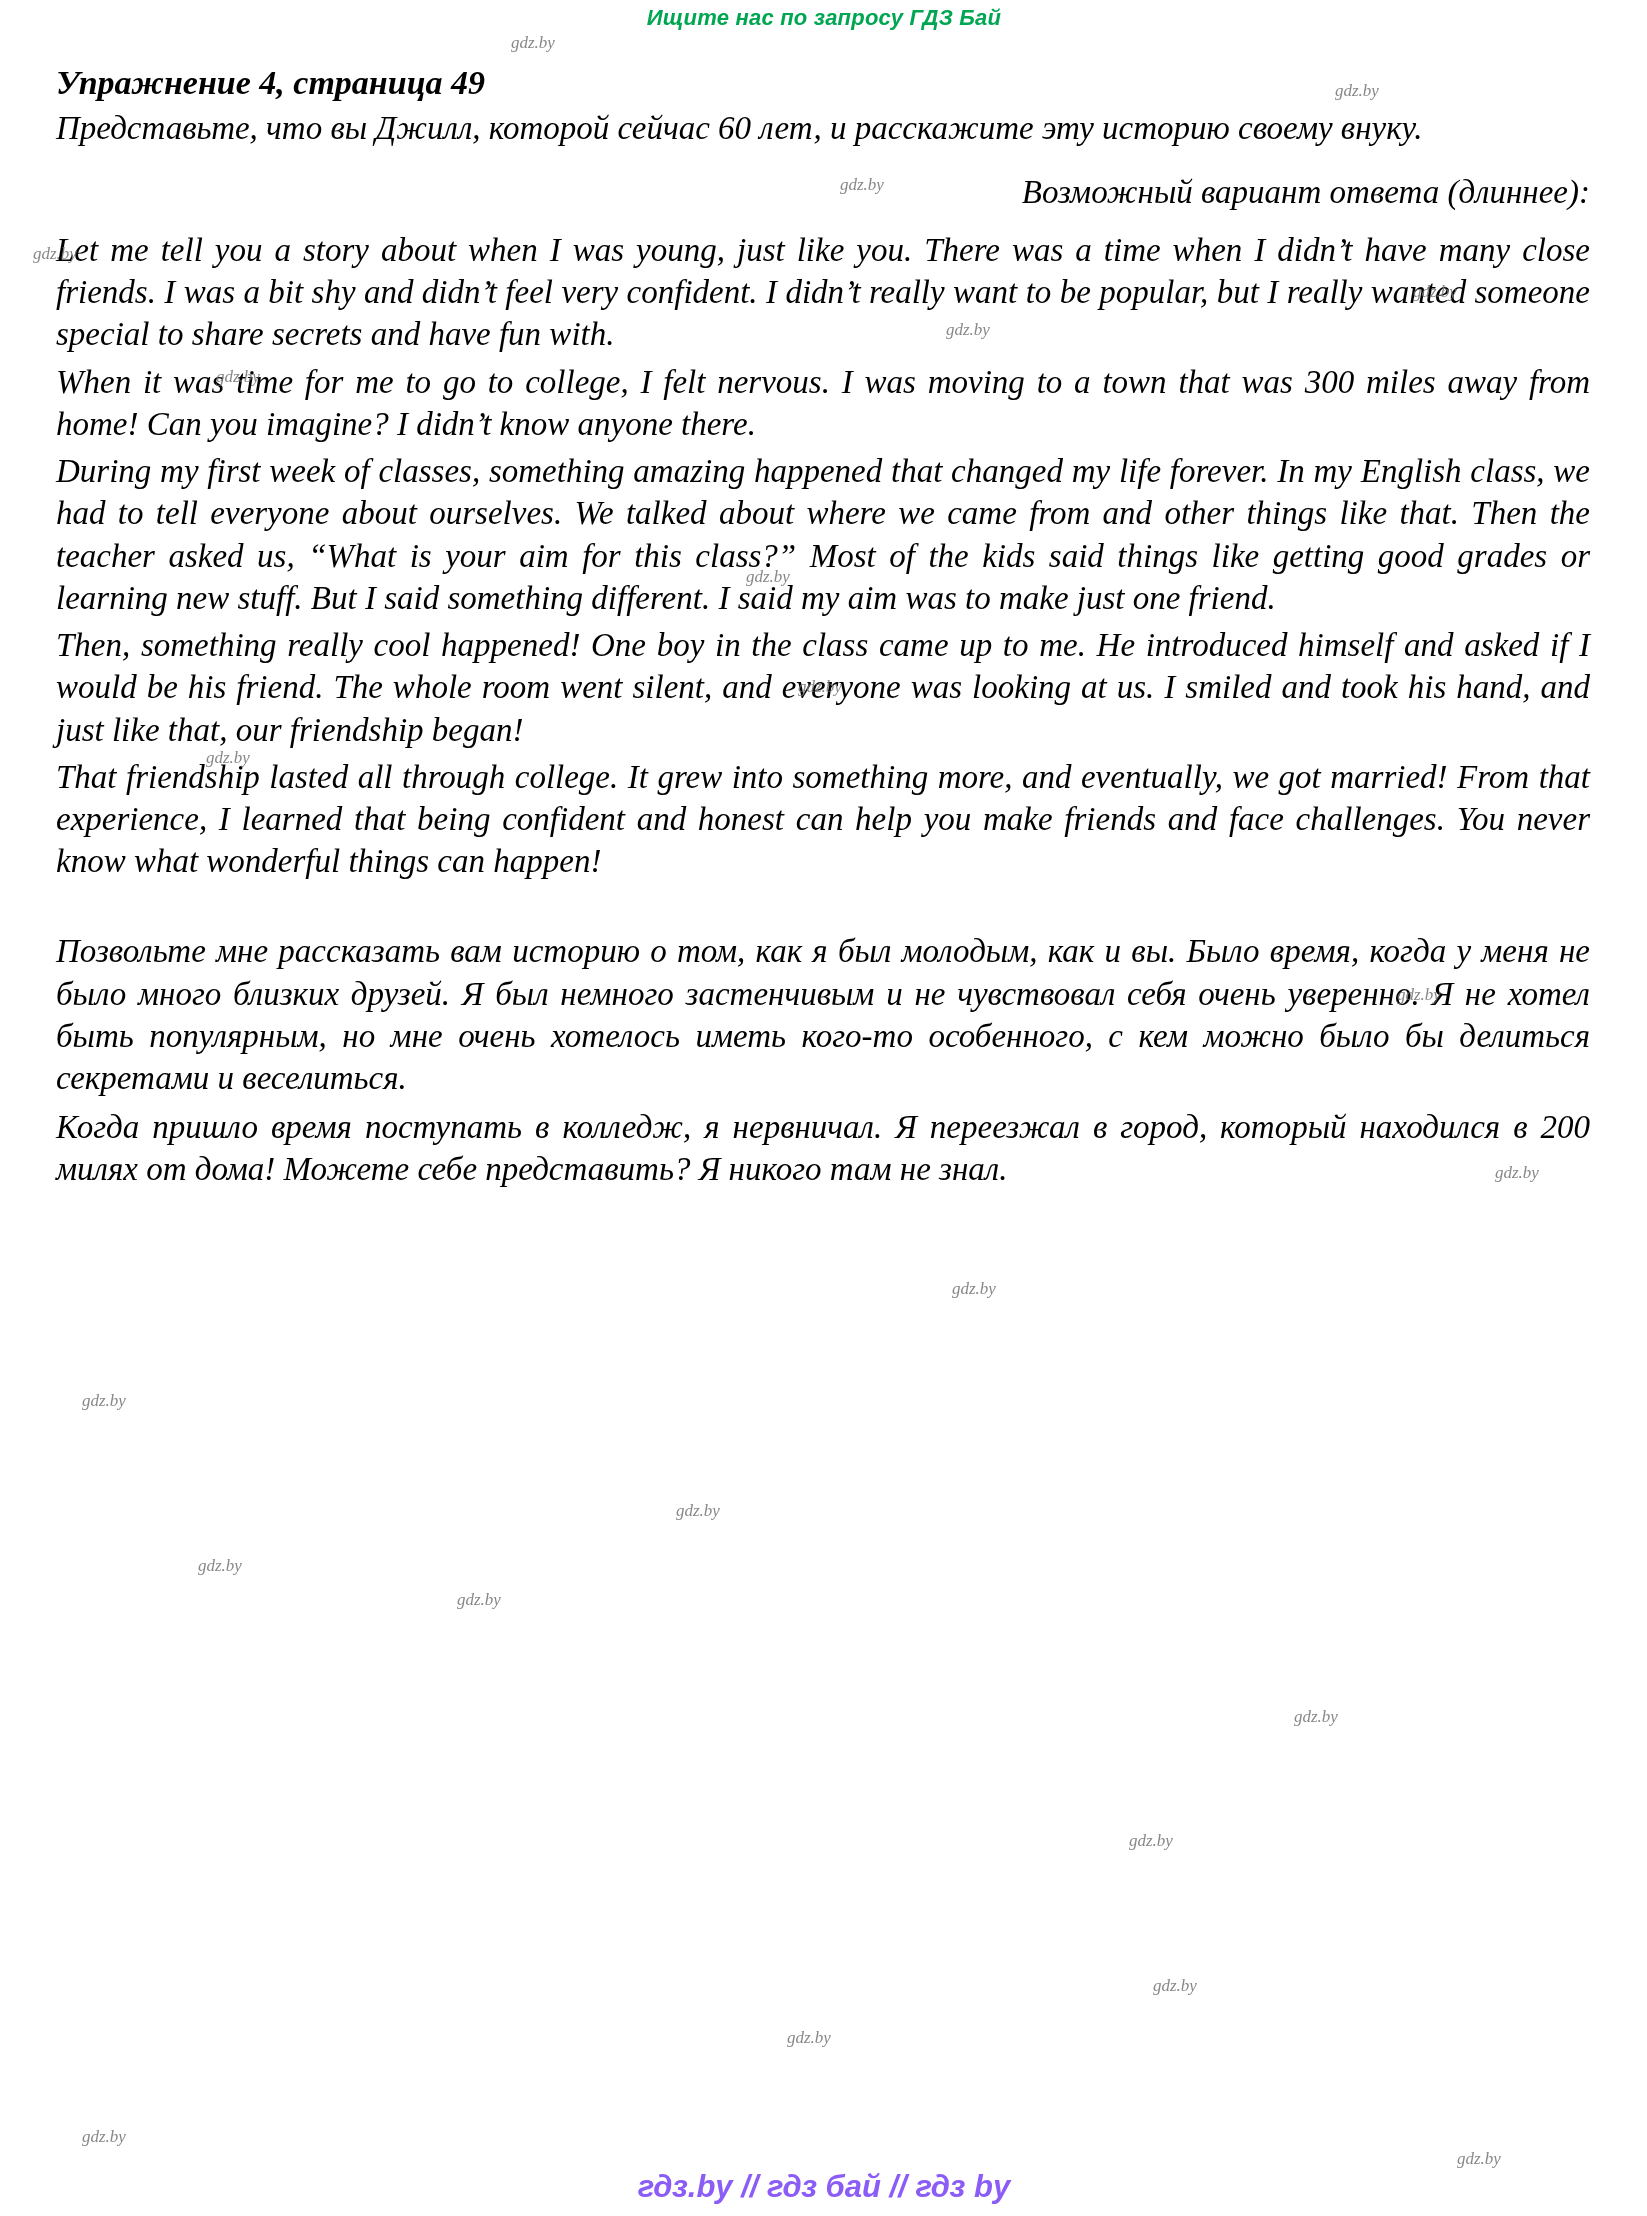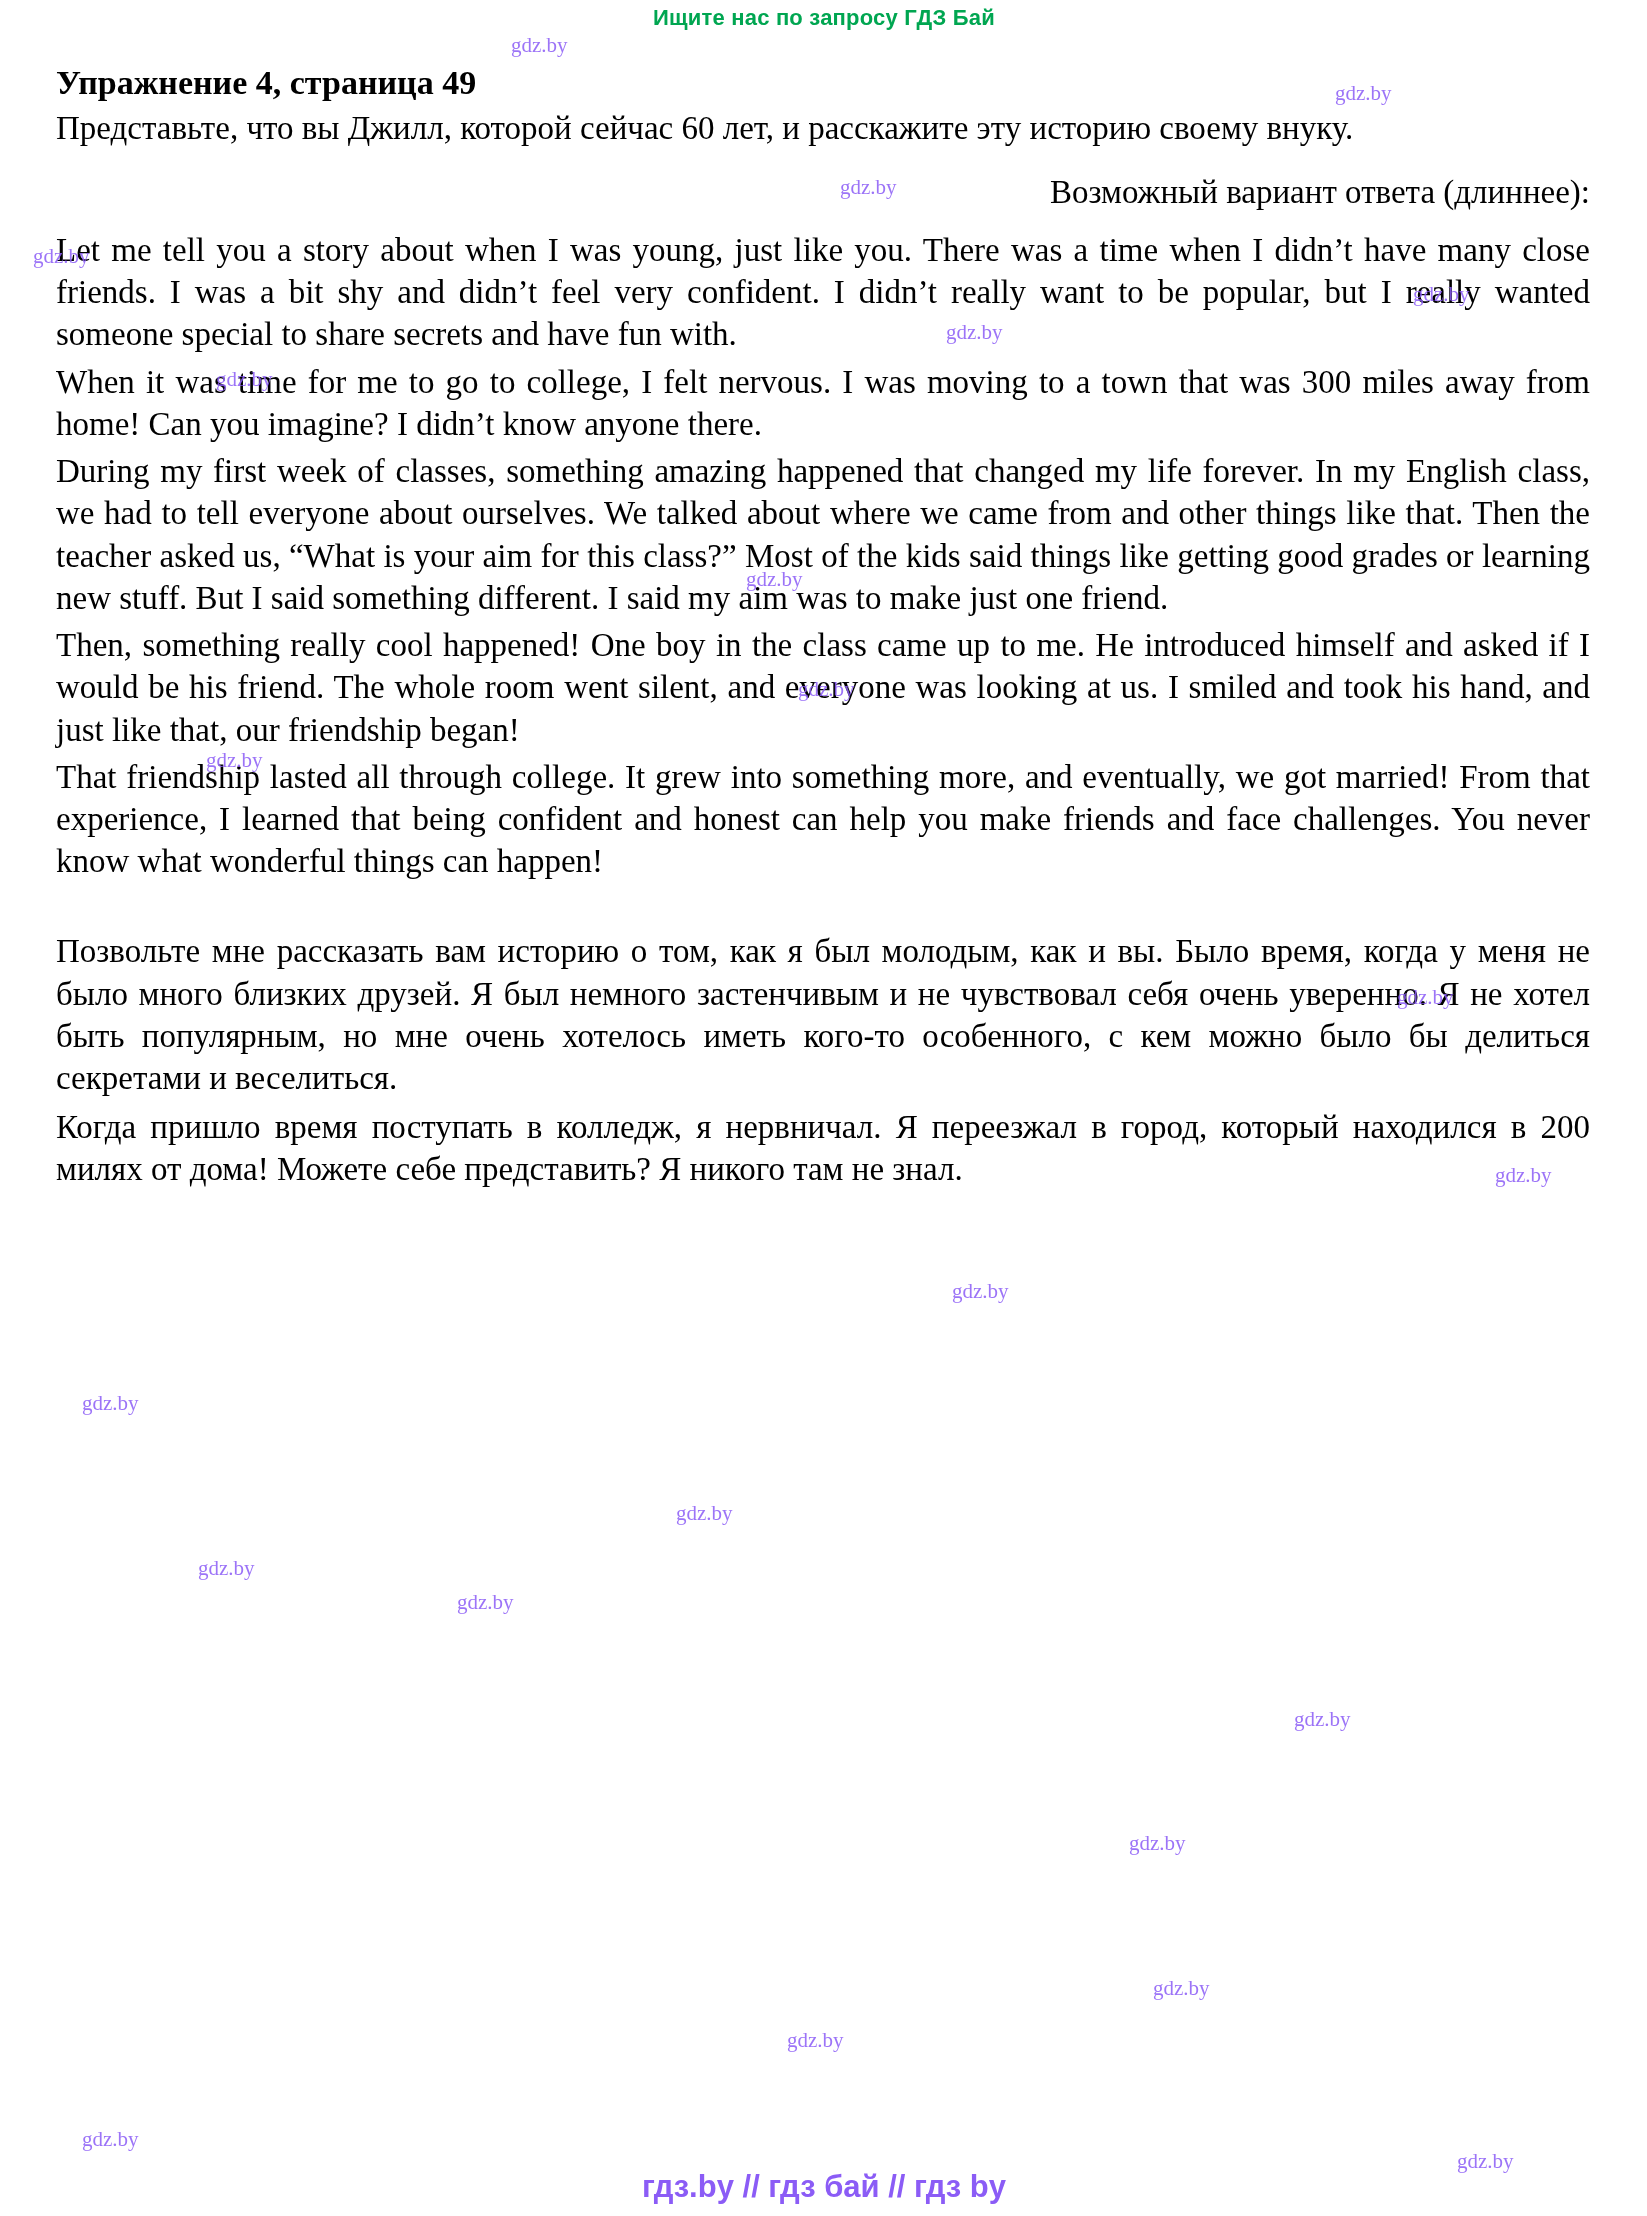--- a/index.html
+++ b/index.html
@@ -14,20 +14,21 @@
     font-family: "Liberation Serif", serif;
     color: #000000;
     overflow: hidden;
   }
   .page {
     position: relative;
     width: 1648px;
     height: 2216px;
     box-sizing: border-box;
     padding: 0 59px;
+    font-style: italic;
   }
   .top-banner {
     position: absolute;
     top: 5px;
     left: 0;
     width: 1648px;
     text-align: center;
     font-family: "Liberation Sans", sans-serif;
     font-size: 22px;
     font-weight: bold;
@@ -70,22 +71,22 @@
     margin-top: 21.4px;
     margin-bottom: 16px;
     text-align: right;
   }
   .block-en p.para { margin-bottom: 5px; }
   .gap { height: 43px; }
   
   .wm {
     position: absolute;
     font-family: "Liberation Serif", serif;
-    font-size: 21px;
-    color: #8b5cf6;
+    font-size: 17px;
+    color: #737373;
     opacity: 0.85;
     pointer-events: none;
     white-space: nowrap;
   }
 </style>
 </head>
 <body>
 
 <div class="page">
 

